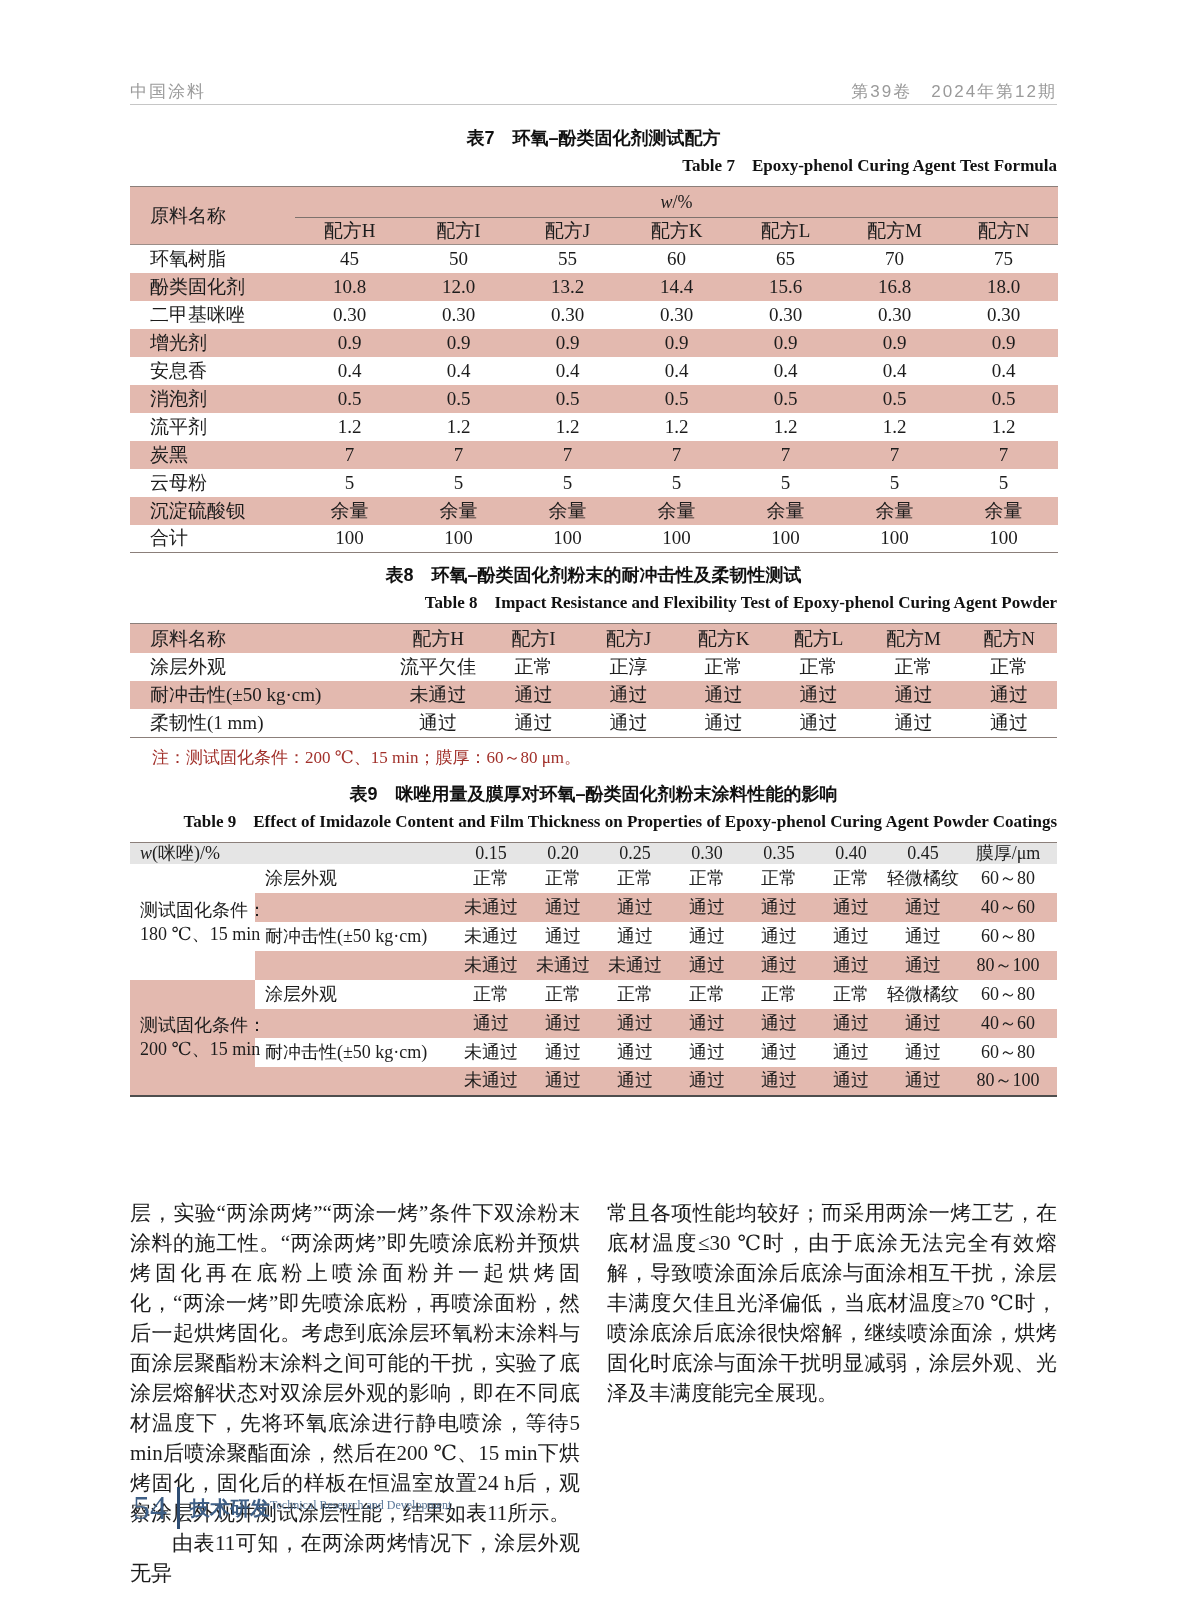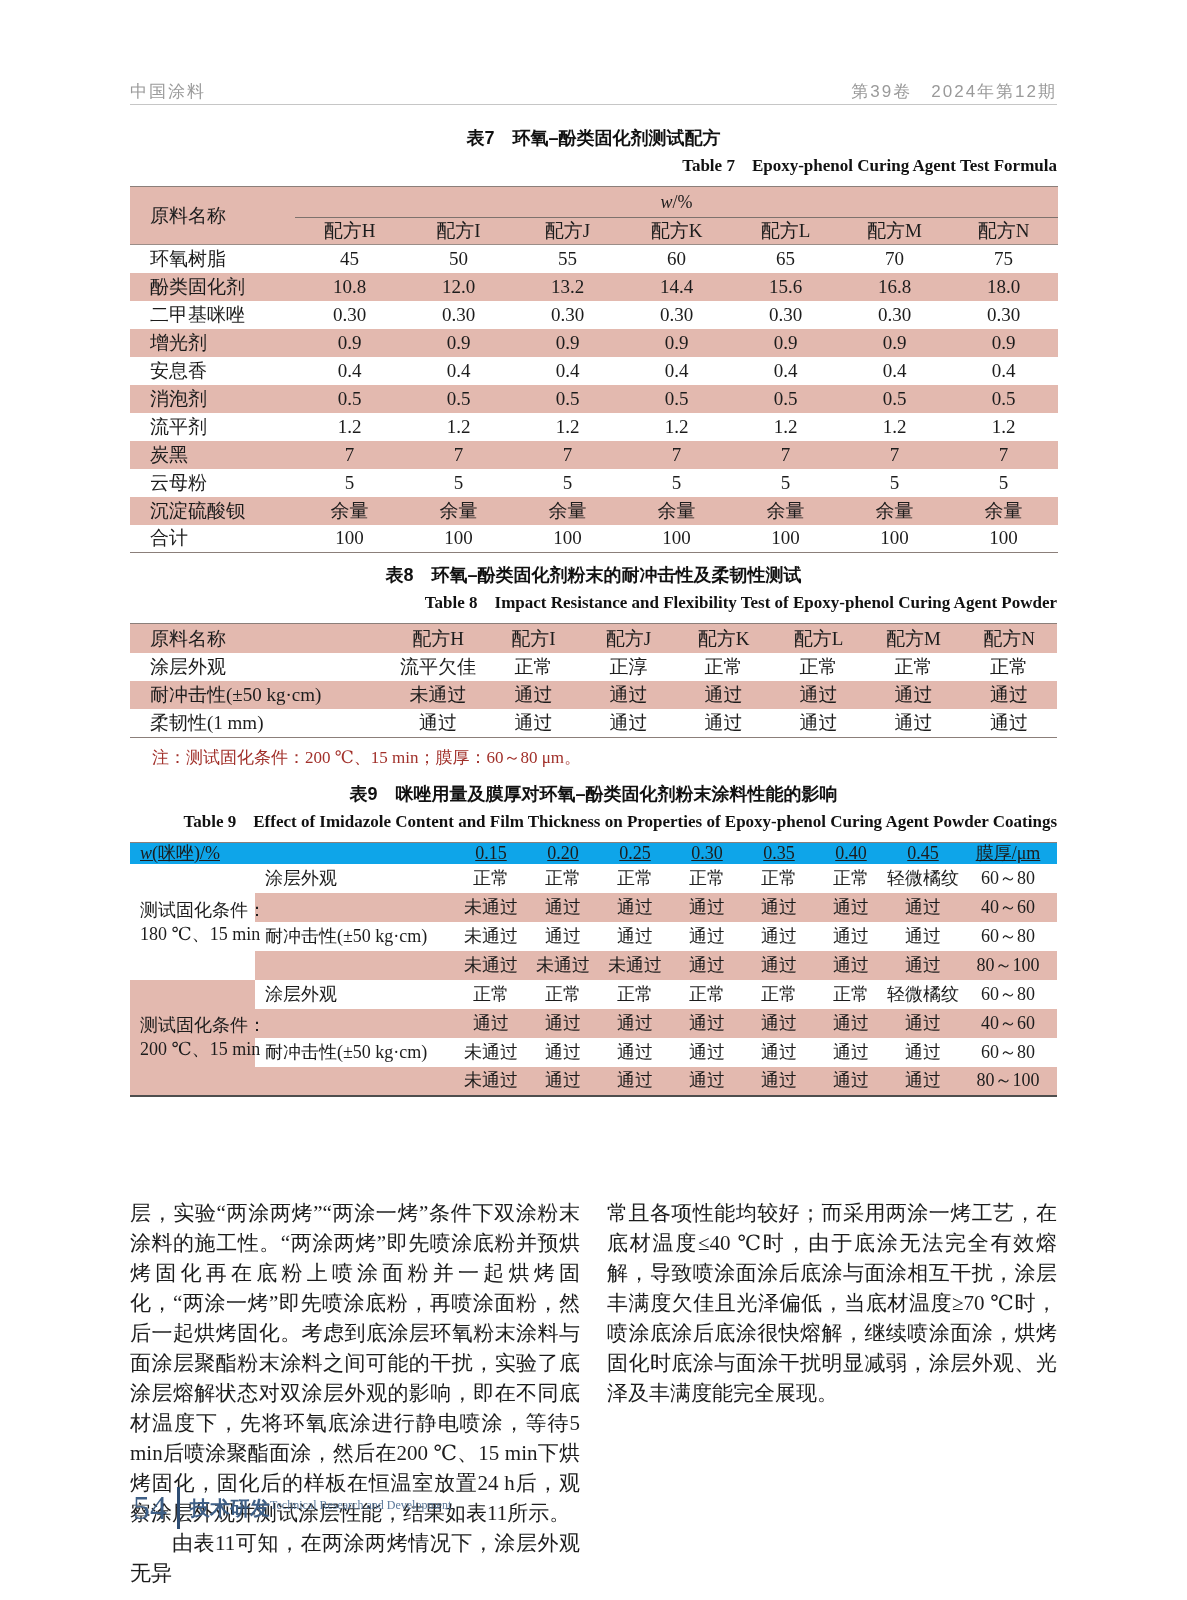--- a/index.html
+++ b/index.html
@@ -39,21 +39,21 @@
   .t8{border-top:1px solid #8b7f7a;border-bottom:1px solid #8b7f7a;}
   .t8 thead td{background:#e3b9af;height:29px;}
   .t8 thead td.rl{padding-left:20px;}
   .t8 tbody tr{height:28px;}
   .t8 tbody tr:nth-child(even) td{background:#e3b9af;}
   .note8{margin-top:8px;padding-left:22px;font-size:17px;color:#a1302a;}
 
   
   .t9{border-top:1px solid #8b7f7a;border-bottom:2px solid #4e4e4e;font-size:18px;}
   .t9 td{font-size:18px;}
-  .t9 thead td{background:#0ea5e9;height:18px;text-decoration:underline;}
+  .t9 thead td{background:#e5e5e5;height:18px;}
   .t9 thead td.corner{text-align:left;padding-left:10px;}
   .t9 thead td.corner i{font-family:"Liberation Serif",serif;}
   .t9 tbody tr{height:29px;}
   .t9 .rp td{background:#e3b9af;}
   .t9 .rw td{background:#ffffff;}
   .t9 td.plbl{text-align:left;padding-left:10px;}
   .t9 td.cond{text-align:left;padding-left:10px;line-height:24px;}
   .t9 td.cond-w{background:#ffffff;}
   .t9 td.cond-p{background:#e3b9af;}
 
@@ -419,21 +419,21 @@
       </tbody>
     </table>
   </div>
 
   <div class="abs cols">
     <div class="col">
       <p>层，实验“两涂两烤”“两涂一烤”条件下双涂粉末涂料的施工性。“两涂两烤”即先喷涂底粉并预烘烤固化再在底粉上喷涂面粉并一起烘烤固化，“两涂一烤”即先喷涂底粉，再喷涂面粉，然后一起烘烤固化。考虑到底涂层环氧粉末涂料与面涂层聚酯粉末涂料之间可能的干扰，实验了底涂层熔解状态对双涂层外观的影响，即在不同底材温度下，先将环氧底涂进行静电喷涂，等待5 min后喷涂聚酯面涂，然后在200 ℃、15 min下烘烤固化，固化后的样板在恒温室放置24 h后，观察涂层外观并测试涂层性能，结果如表11所示。</p>
       <p class="ind">由表11可知，在两涂两烤情况下，涂层外观无异</p>
     </div>
     <div class="col">
-      <p>常且各项性能均较好；而采用两涂一烤工艺，在底材温度≤40 ℃时，由于底涂无法完全有效熔解，导致喷涂面涂后底涂与面涂相互干扰，涂层丰满度欠佳且光泽偏低，当底材温度≥70 ℃时，喷涂底涂后底涂很快熔解，继续喷涂面涂，烘烤固化时底涂与面涂干扰明显减弱，涂层外观、光泽及丰满度能完全展现。</p>
+      <p>常且各项性能均较好；而采用两涂一烤工艺，在底材温度≤30 ℃时，由于底涂无法完全有效熔解，导致喷涂面涂后底涂与面涂相互干扰，涂层丰满度欠佳且光泽偏低，当底材温度≥70 ℃时，喷涂底涂后底涂很快熔解，继续喷涂面涂，烘烤固化时底涂与面涂干扰明显减弱，涂层外观、光泽及丰满度能完全展现。</p>
     </div>
   </div>
 
   <div class="footer">
     <span class="pageno">54</span>
     <span class="fbar"></span>
     <span class="fsec">
       <span class="cn">技术研发</span>
       <span class="en">Technical Research and Development</span>
     </span>

